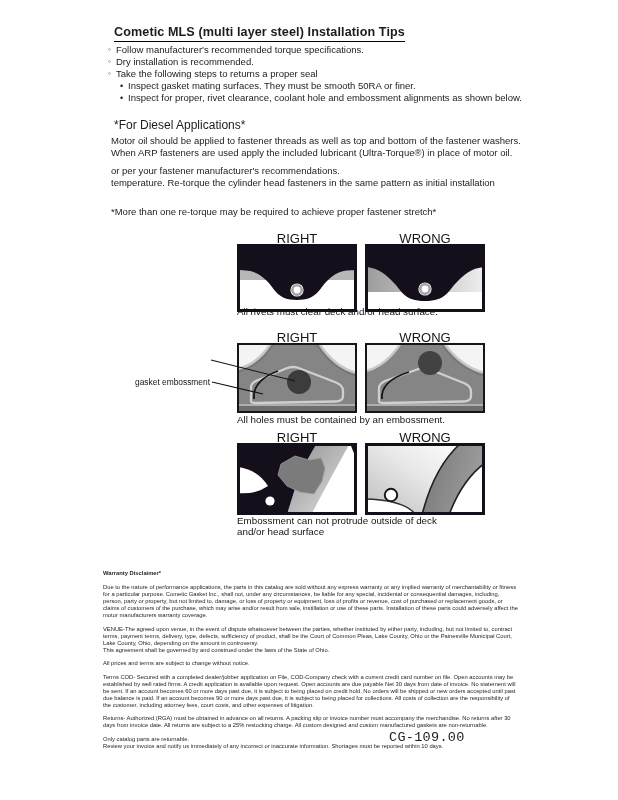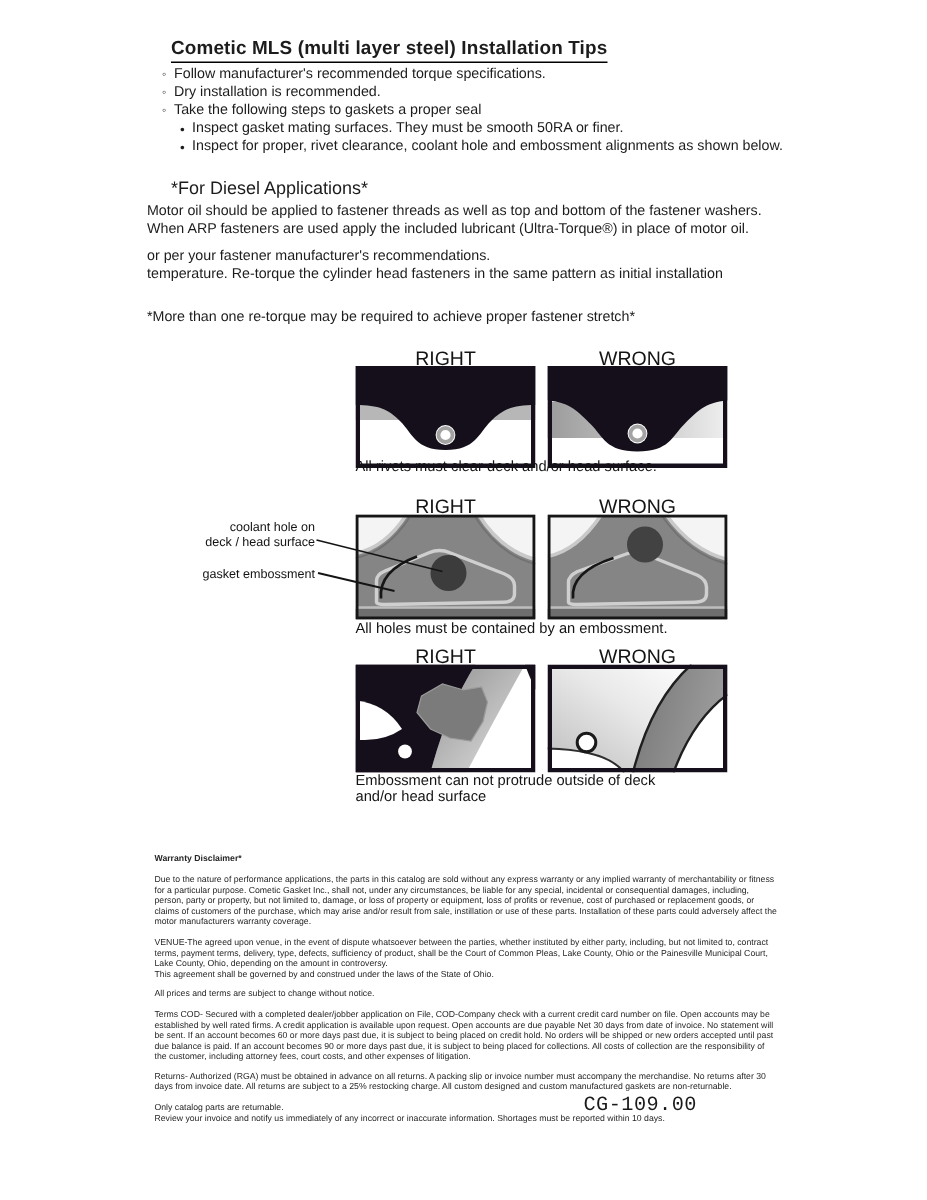--- a/index.html
+++ b/index.html
@@ -13,21 +13,21 @@
     font-size:12.6px; font-weight:bold; letter-spacing:0.1px;
     border-bottom:1.3px solid #000; padding-bottom:1.5px; white-space:nowrap;
   }
   .bullets { position:absolute; left:108px; top:44px; font-size:9.5px; line-height:12px; }
   .b1 { display:flex; }
   .b1 .m1 { width:8px; font-size:8px; line-height:12px; }
   .b2 { display:flex; padding-left:12px; }
   .b2 .m2 { width:8px; font-size:9px; line-height:12px; }
   .b1 span, .b2 span { white-space:nowrap; }
   .h2 { position:absolute; left:114px; font-size:12px; font-weight:normal; white-space:nowrap; }
-  .para { position:absolute; left:98px; font-size:9.5px; line-height:11.8px; }
+  .para { position:absolute; left:111px; font-size:9.5px; line-height:11.8px; }
   .para div { white-space:nowrap; }
   .lbl {
     position:absolute; width:120px; text-align:center;
     font-size:13px; color:#141414; white-space:nowrap;
   }
   .figbox { position:absolute; width:120px; }
   .figbox svg { display:block; }
   .cap { position:absolute; left:237px; font-size:9.8px; line-height:10.5px; color:#141414; }
   .cap div { white-space:nowrap; }
   .ann {
@@ -52,21 +52,21 @@
     <div class="b1">
       <span class="m1">◦</span>
       <span>Follow manufacturer's recommended torque specifications.</span>
     </div>
     <div class="b1">
       <span class="m1">◦</span>
       <span>Dry installation is recommended.</span>
     </div>
     <div class="b1">
       <span class="m1">◦</span>
-      <span>Take the following steps to gaskets a proper seal</span>
+      <span>Take the following steps to returns a proper seal</span>
     </div>
     <div class="b2">
       <span class="m2">•</span>
       <span>Inspect gasket mating surfaces.  They must be smooth 50RA or finer.</span>
     </div>
     <div class="b2">
       <span class="m2">•</span>
       <span>Inspect for proper, rivet clearance, coolant hole and embossment alignments as shown below.</span>
     </div>
   </div>
@@ -119,24 +119,20 @@
     </svg>
   </div>
 
   <div class="cap" style="top:307px;">
     <div>All rivets must clear deck and/or head surface.</div>
   </div>
 
   <div class="lbl" style="left:237px; top:330px;">RIGHT</div>
   <div class="lbl" style="left:365px; top:330px;">WRONG</div>
 
-  <div class="ann" style="top:346px;">
-    <div>coolant hole on</div>
-    <div>deck / head surface</div>
-  </div>
   <div class="ann" style="top:377px;">
     <div>gasket embossment</div>
   </div>
 
   <svg class="ptr" style="left:205px; top:352px;" width="200" height="50" viewBox="0 0 200 50">
     <line x1="6" y1="8" x2="90" y2="29" stroke="#141414" stroke-width="1.2"></line>
     <line x1="7" y1="30" x2="58" y2="42" stroke="#141414" stroke-width="1.2"></line>
   </svg>
 
   <div class="figbox" style="left:237px; top:343px;">

